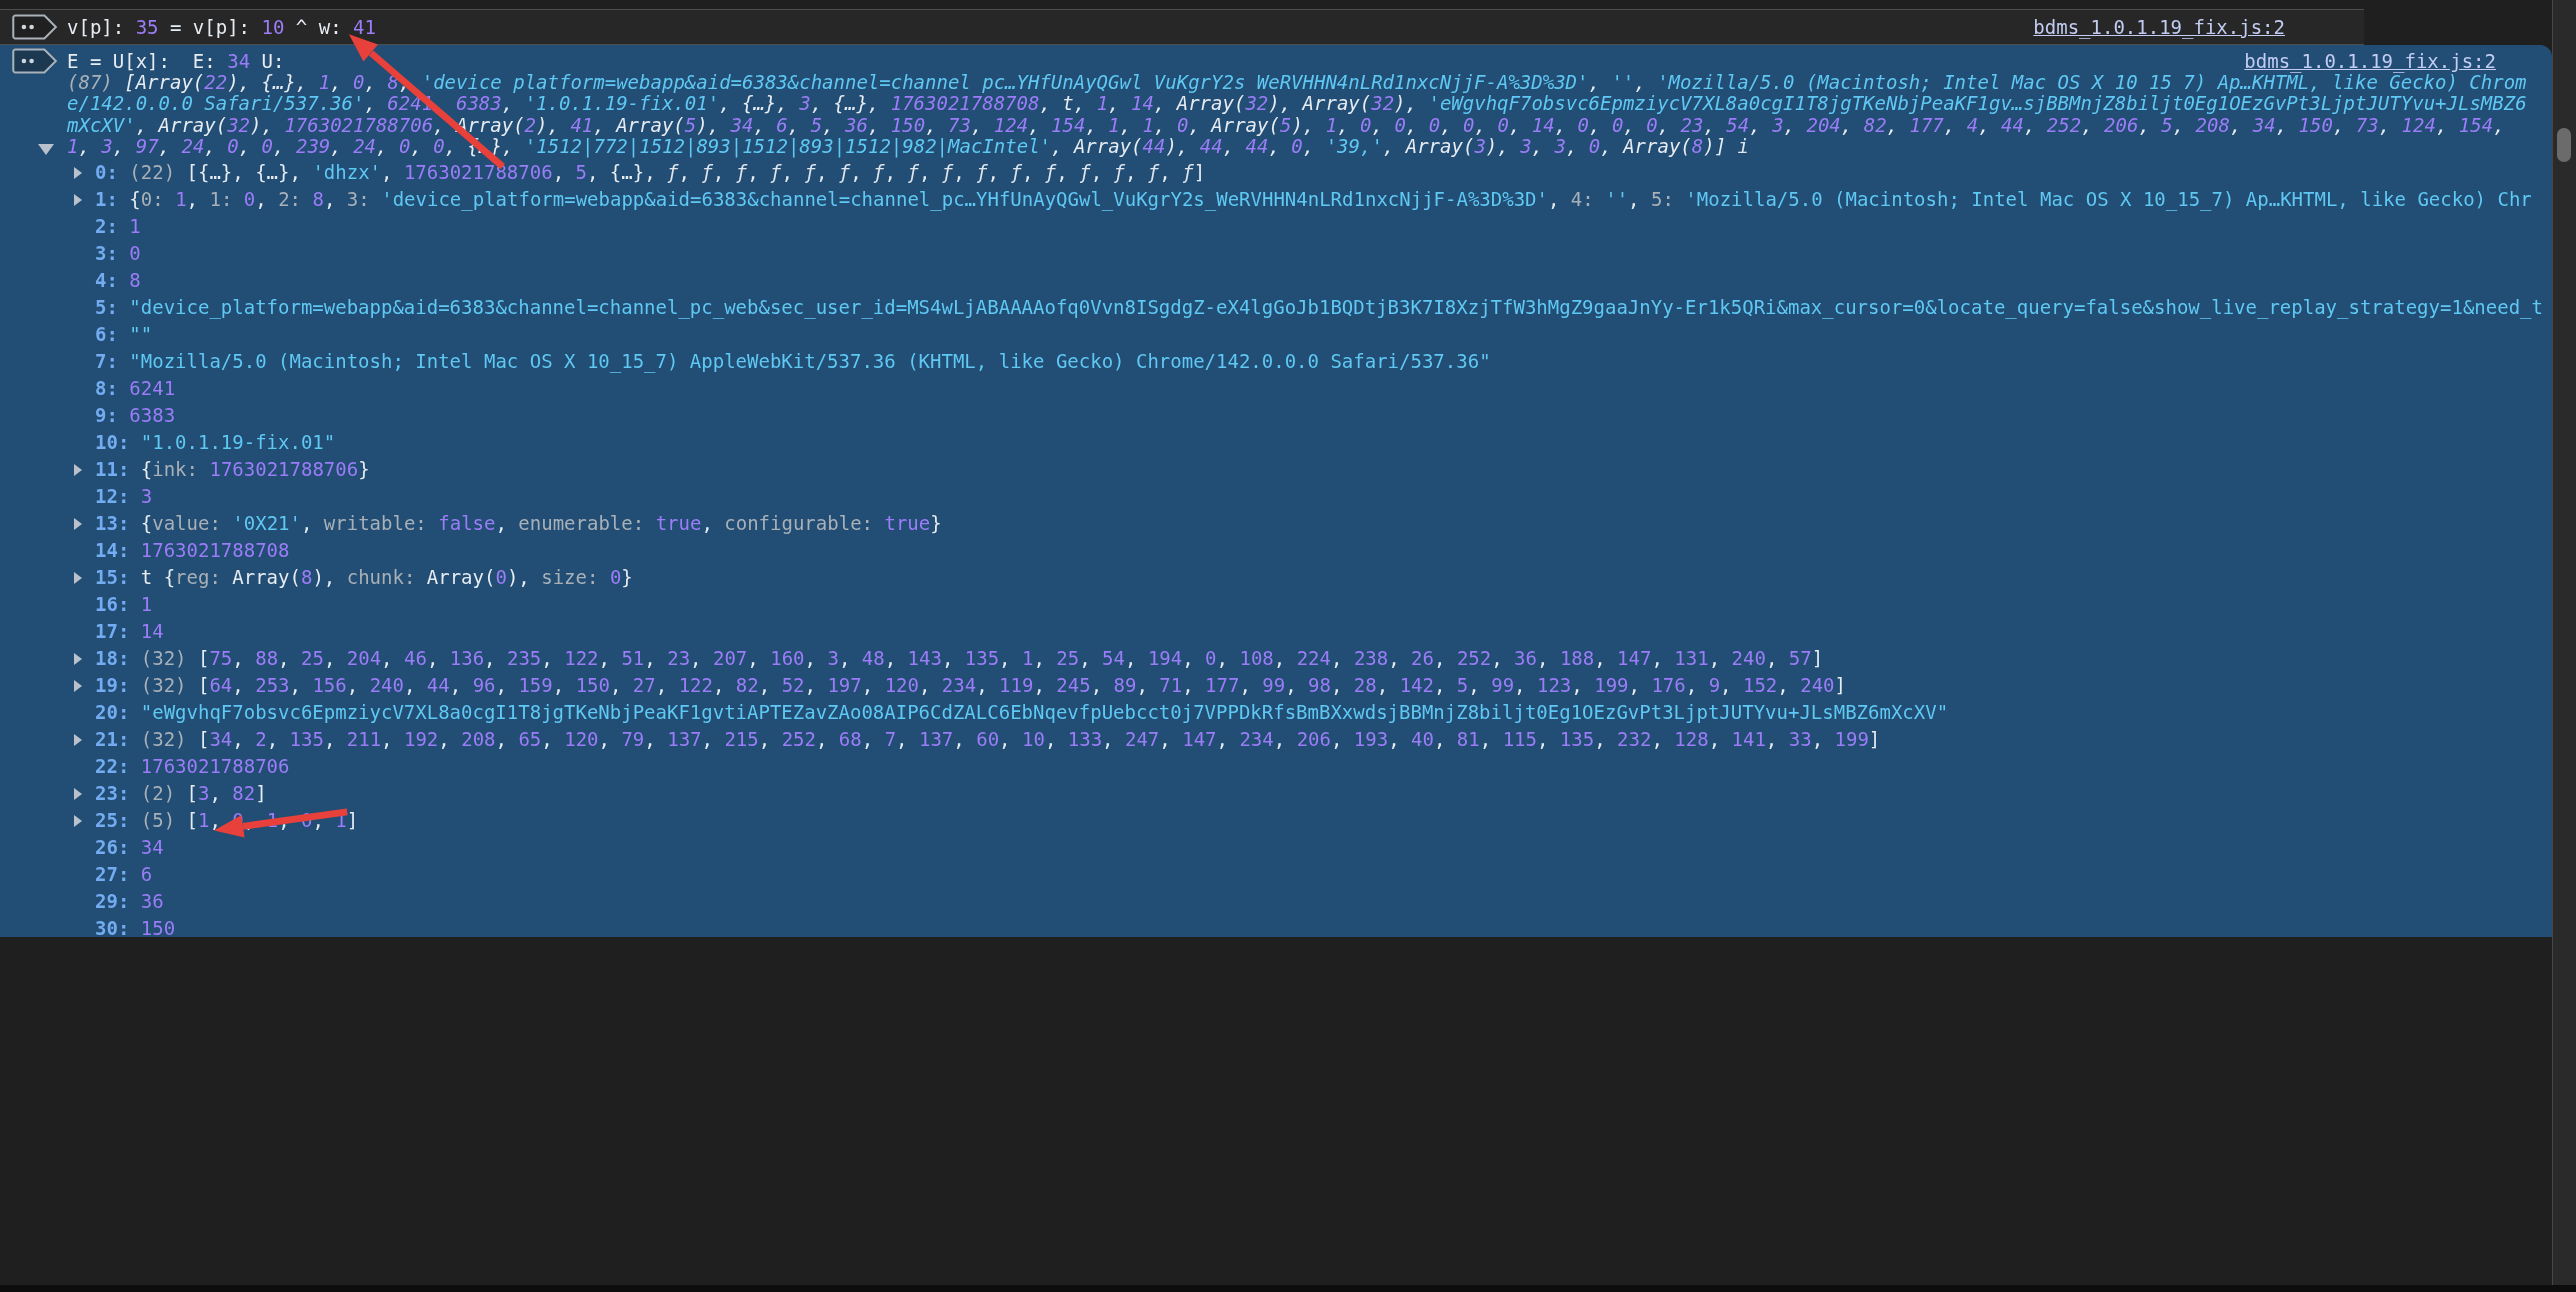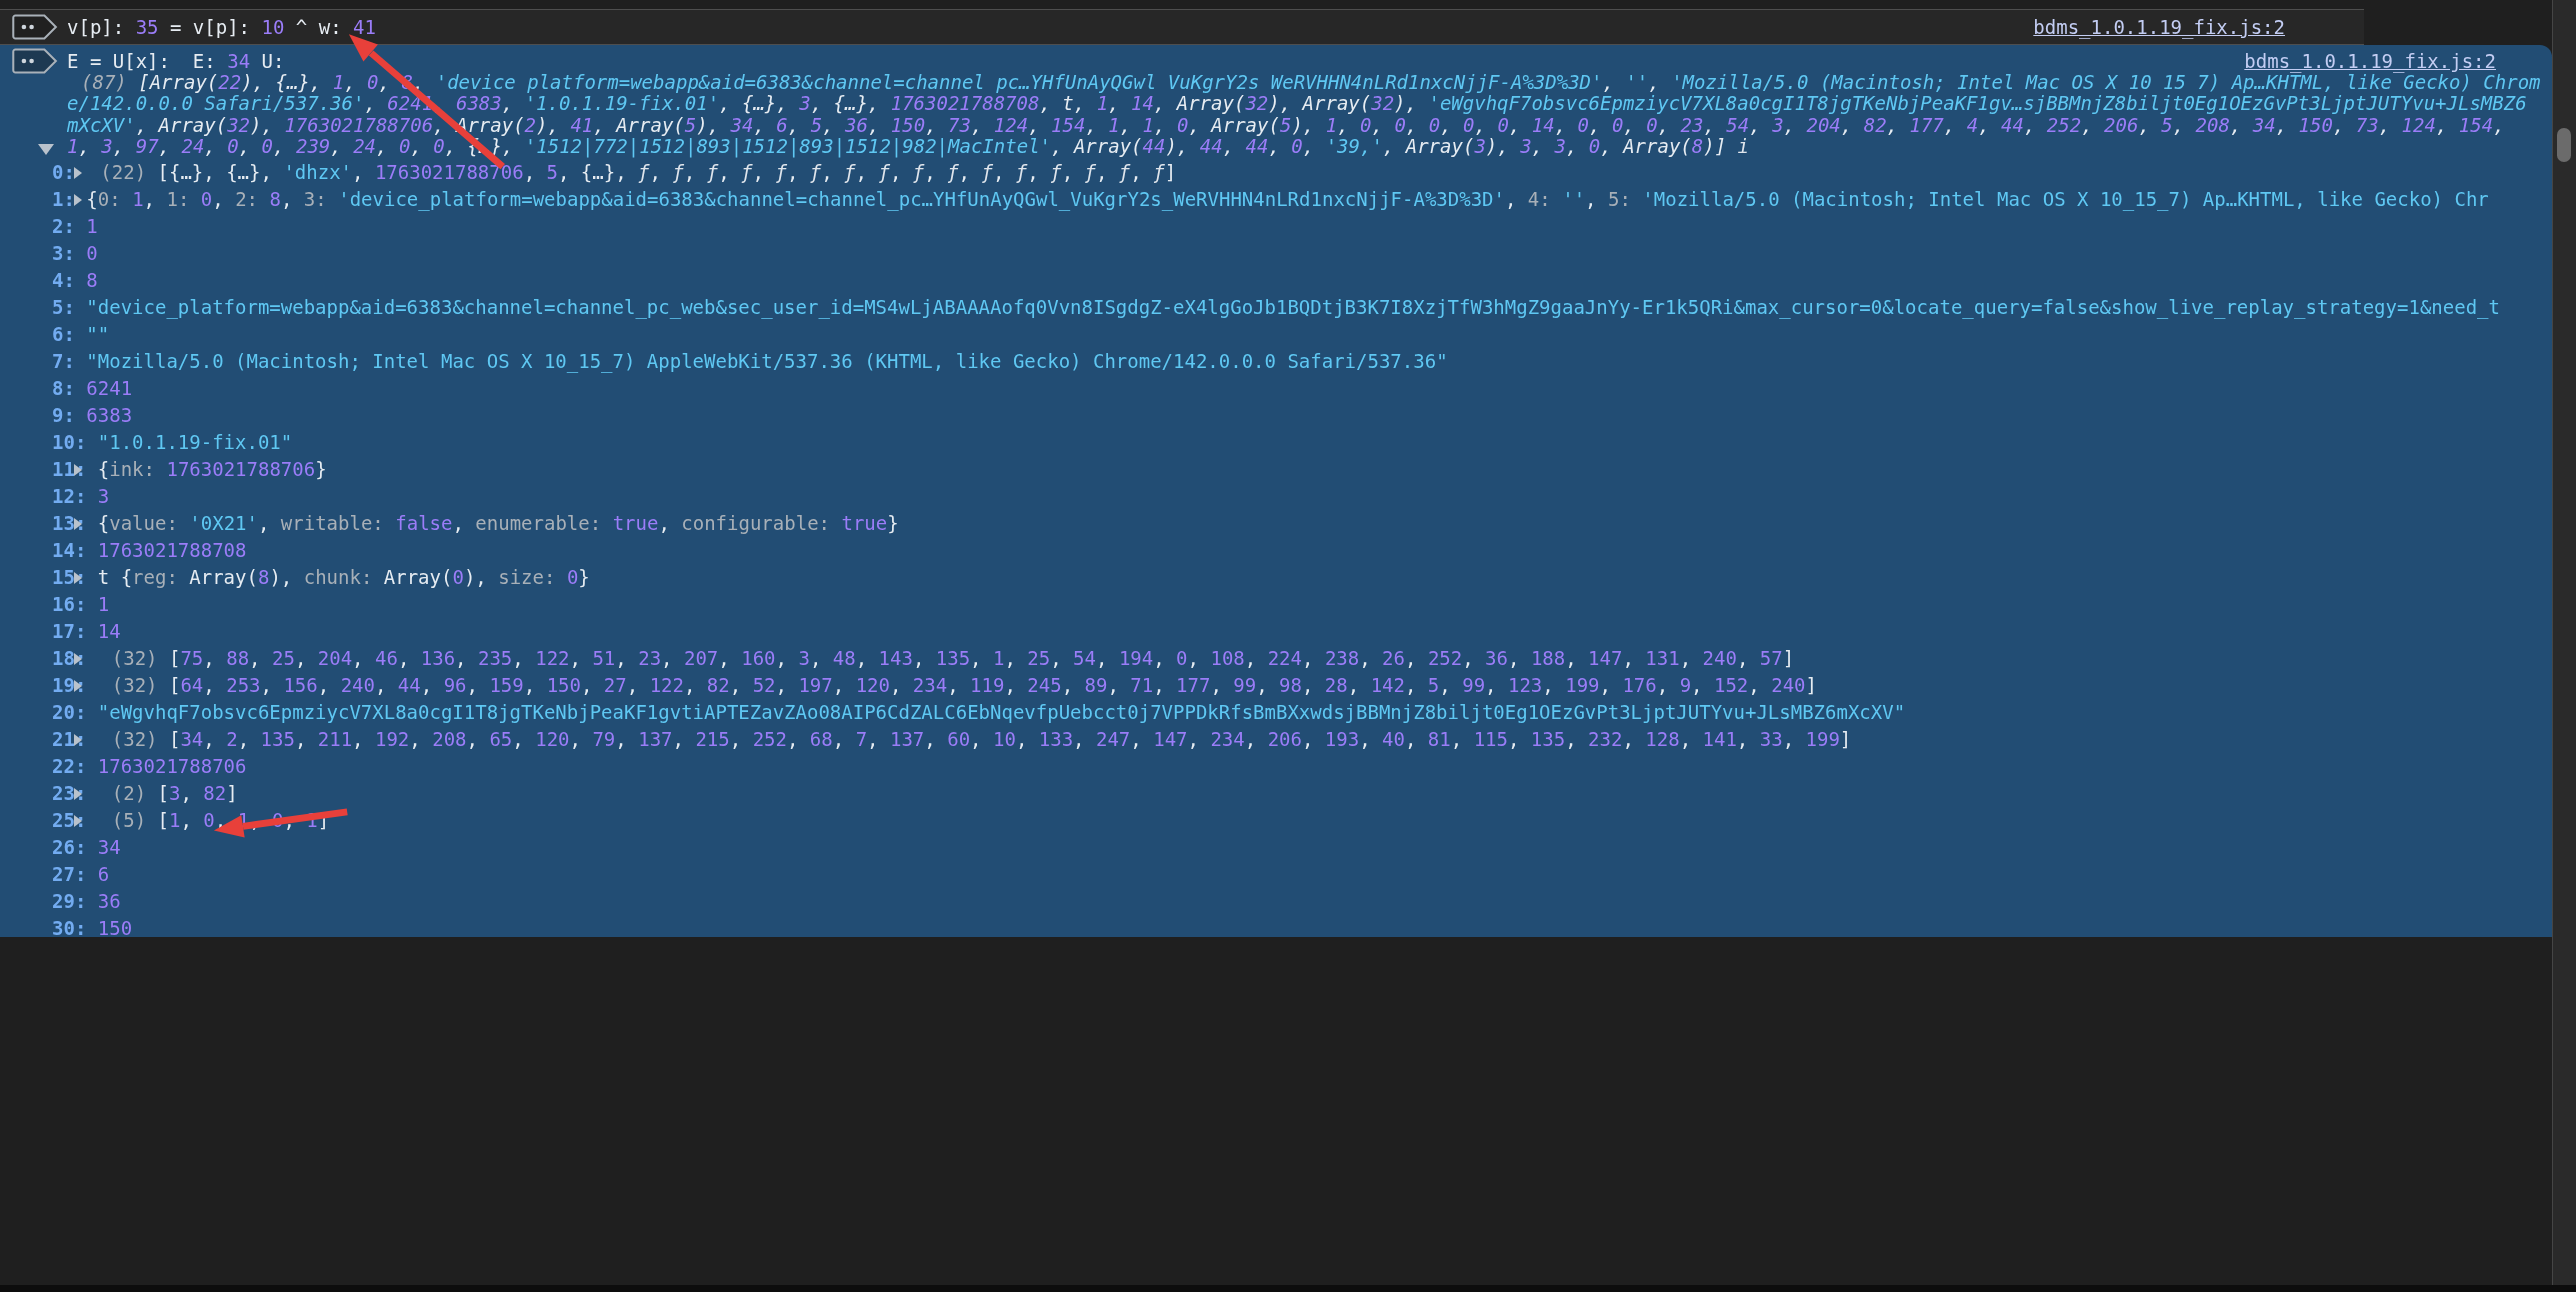--- a/index.html
+++ b/index.html
@@ -27,28 +27,28 @@
   .tag-icon{position:absolute;left:12px;width:46px;height:26px;}
   .console-row-1 .tag-icon{top:4.3px;}
   .selected-panel .tag-icon{top:3.4px;}
   
   .preview{position:absolute;left:67px;right:0;top:27px;font-style:italic;}
   .preview .pline{height:21.4px;line-height:21.4px;white-space:pre;overflow:hidden;}
   .tri-down{position:absolute;left:38px;top:99px;width:0;height:0;
        border-left:8.5px solid transparent;border-right:8.5px solid transparent;border-top:11px solid var(--tri);}
   
   .tree{position:absolute;left:0;right:0;top:114px;}
-  .trow{position:relative;height:27px;line-height:27px;padding-left:52px;white-space:pre;overflow:hidden;}
+  .trow{position:relative;height:27px;line-height:27px;padding-left:95px;white-space:pre;overflow:hidden;}
   .trow.hl{background:var(--hl);}
   .trow .tri-right{position:absolute;left:74px;top:7.7px;width:0;height:0;
        border-top:6px solid transparent;border-bottom:6px solid transparent;border-left:8.5px solid var(--tri);}
   .tkey{color:var(--key);font-weight:bold;}
   
   .t-str{color:var(--str);} .t-num{color:var(--num);} .t-gkey{color:var(--gkey);}
-  .t-cnt{color:var(--cnt);margin-left:14px;} .t-plain{color:var(--plain);} .t-fn{color:var(--fn);font-style:italic;}
+  .t-cnt{color:var(--cnt);} .t-plain{color:var(--plain);} .t-fn{color:var(--fn);font-style:italic;}
   .info-i{font-style:italic;color:var(--fn);}
   
   .scroll-gutter{position:absolute;left:2552px;top:0;width:24px;height:1292px;background:var(--gutter);
        border-left:1.7px solid #454545;box-sizing:border-box;}
   .scroll-thumb{position:absolute;left:2557px;top:128px;width:13.7px;height:34px;border-radius:6.8px;background:var(--thumb);cursor:pointer;}
   .bottom-strip{position:absolute;left:0;top:1285px;width:2576px;height:6.8px;background:#0d0d0d;}
   .arrows{position:absolute;left:0;top:0;width:2576px;height:1292px;pointer-events:none;z-index:50;}
 </style>
 </head>
 <body>

